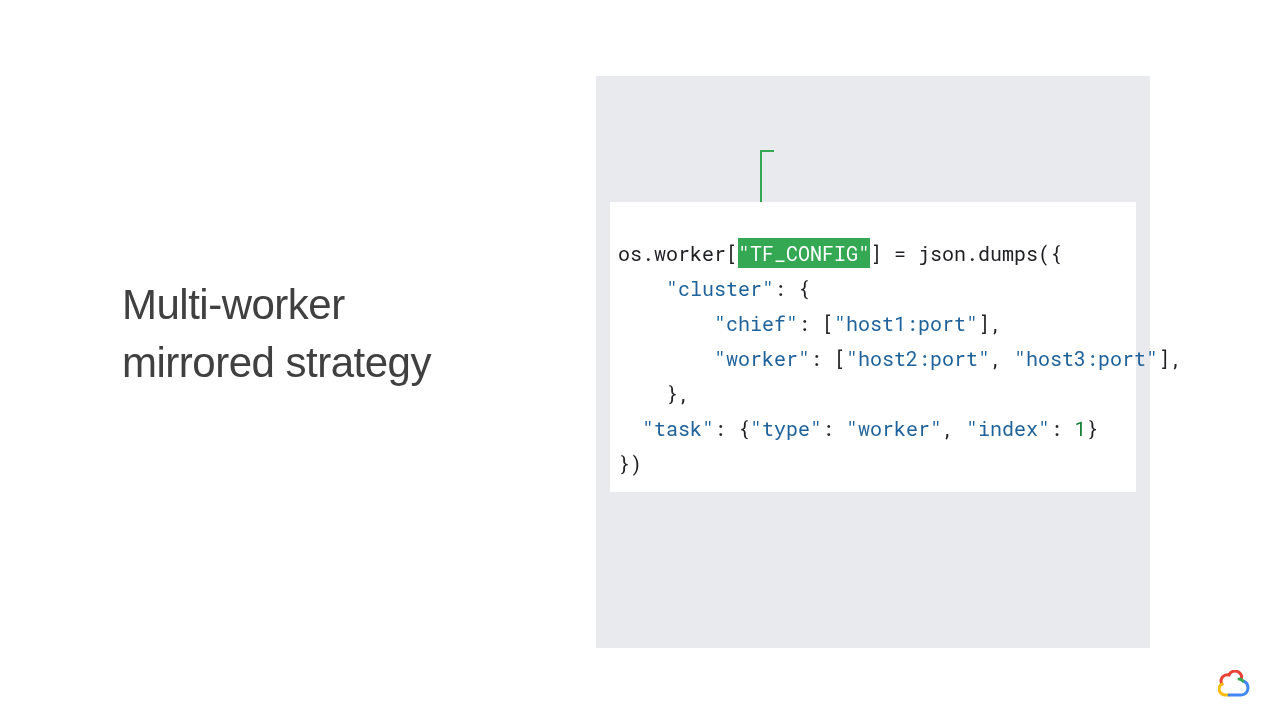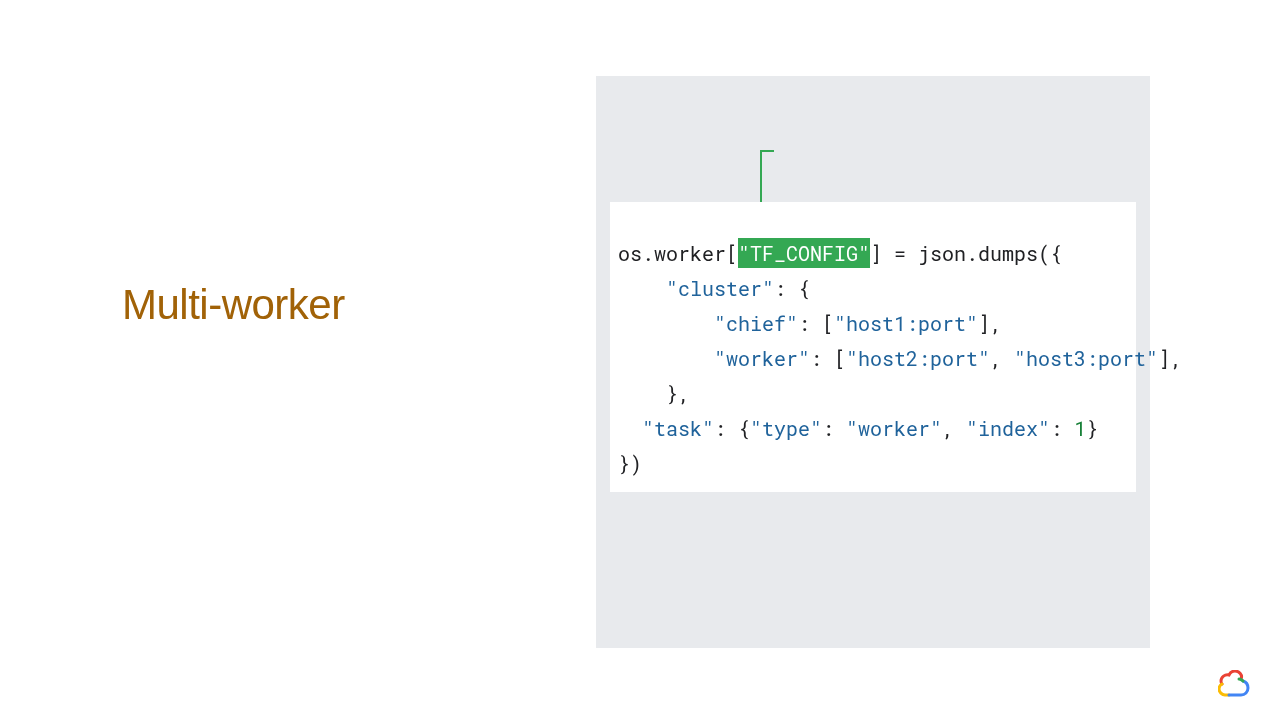--- a/index.html
+++ b/index.html
@@ -16,21 +16,21 @@
     position: relative;
     width: 1280px;
     height: 720px;
   }
   .title {
     position: absolute;
     left: 122px;
     top: 276px;
     font-size: 42px;
     line-height: 58px;
-    color: #a16207;
+    color: #404040;
     font-weight: 400;
     letter-spacing: -0.5px;
   }
   .panel {
     position: absolute;
     left: 596px;
     top: 76px;
     width: 554px;
     height: 572px;
     background: #e8eaed;
@@ -93,20 +93,21 @@
     bottom: 22px;
   }
 </style>
 </head>
 <body>
 
 <div class="stage">
 
   <div class="title">
     <div>Multi-worker</div>
+    <div>mirrored strategy</div>
   </div>
 
   <div class="panel"></div>
 
 
   <div class="leader-h"></div>
   <div class="leader-v"></div>
 
   <div class="codebox"></div>
 

